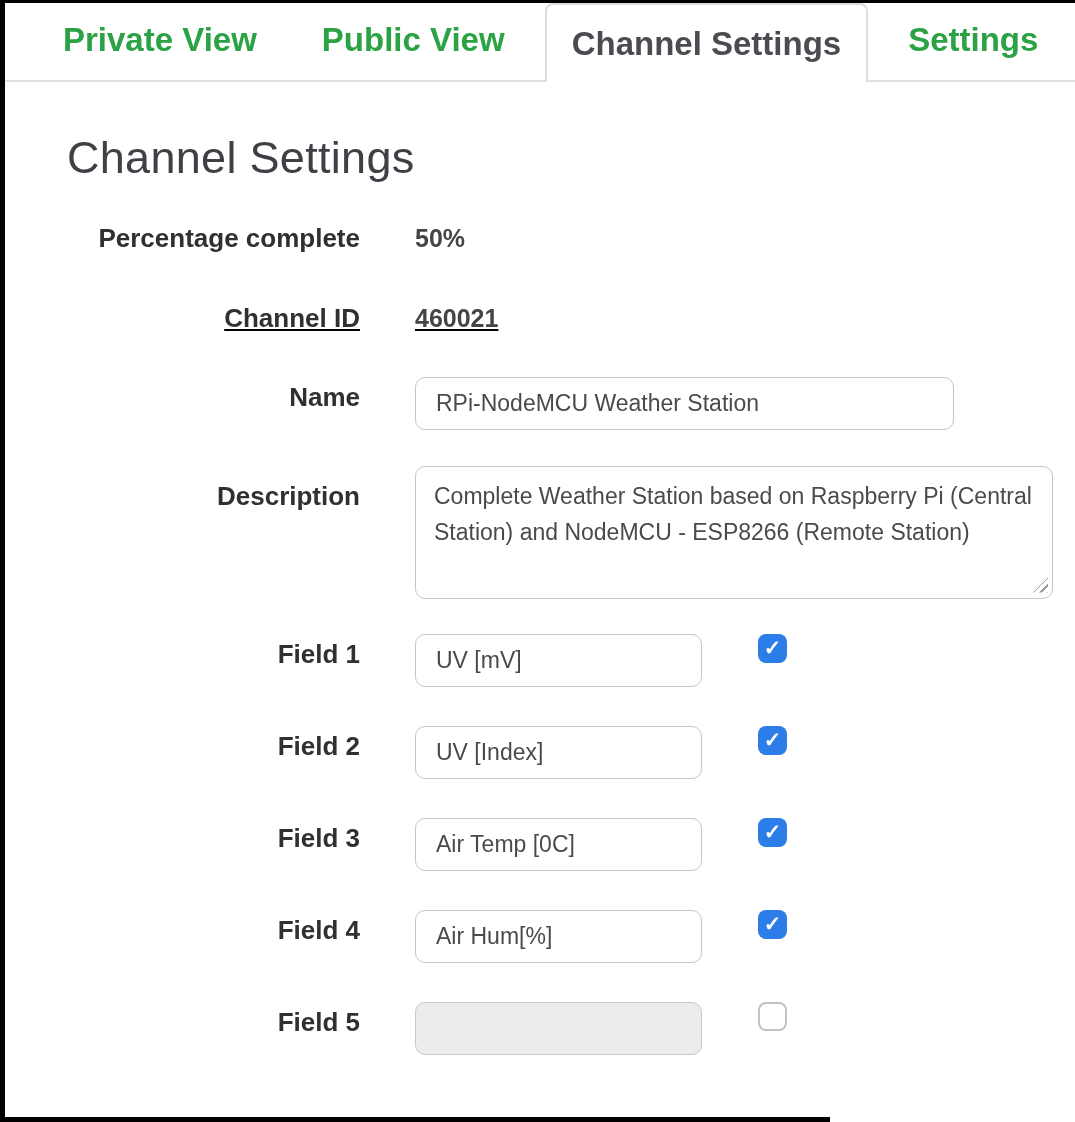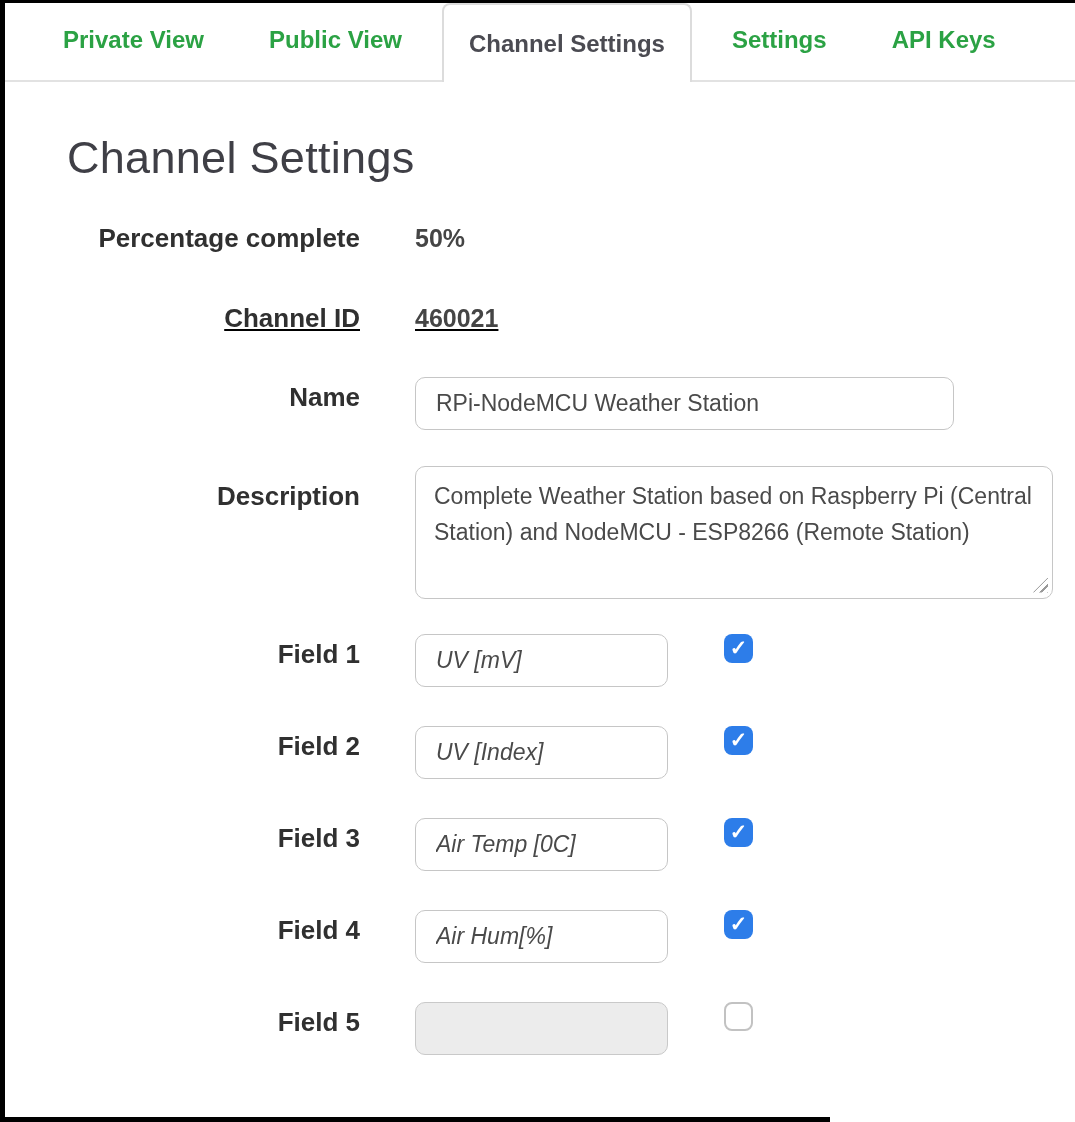--- a/index.html
+++ b/index.html
@@ -20,21 +20,21 @@
   .frame-left{position:absolute;top:0;left:0;width:5px;height:1122px;background:#000;z-index:50;}
   .frame-bottom{position:absolute;bottom:0;left:0;width:830px;height:5px;background:#000;z-index:50;}
 
   
   .tabbar{
     display:flex;align-items:stretch;height:82px;padding-left:38px;
     border-bottom:2px solid #e2e2e2;
   }
   .tab{
     display:flex;align-items:center;padding:8px 25px;margin-right:15px;
-    font-size:24px;font-weight:700;color:var(--green);cursor:pointer;white-space:nowrap;
+    font-size:33px;font-weight:700;color:var(--green);cursor:pointer;white-space:nowrap;
   }
   .tab[data-active="true"]{
     color:#4b4b52;background:#fff;
     border:2px solid #dcdcdc;border-bottom:none;
     border-radius:8px 8px 0 0;
     margin-bottom:-2px;margin-top:3px;
   }
 
   h1{
     font-size:45px;font-weight:400;color:#3f3f46;
@@ -59,21 +59,21 @@
   .row-field.first{margin-top:35px;}
 
   .static-value{font-size:25px;font-weight:700;color:#454545;line-height:1.6;}
 
   .text-input{
     height:53px;border:1.5px solid var(--border-gray);border-radius:10px;
     padding:0 20px;font-size:23px;color:var(--text-color);
     font-family:inherit;background:#fff;outline:none;
   }
   .name-input{width:539px;}
-  .field-input{width:253px;font-style:italic;}
+  .field-input{width:287px;}
   .text-input[data-disabled="true"]{background:#ececec;border-color:#c9c9c9;}
 
   textarea.desc-input{
     width:638px;height:133px;border:1.5px solid var(--border-gray);border-radius:10px;
     padding:11px 18px;font-size:23px;line-height:36px;color:var(--text-color);
     font-family:inherit;resize:none;outline:none;display:block;
   }
   .resize-handle{
     position:absolute;right:5px;bottom:6px;width:15px;height:15px;cursor:nwse-resize;
     background:repeating-linear-gradient(135deg,transparent 0 3.5px,#999 3.5px 5.5px);

